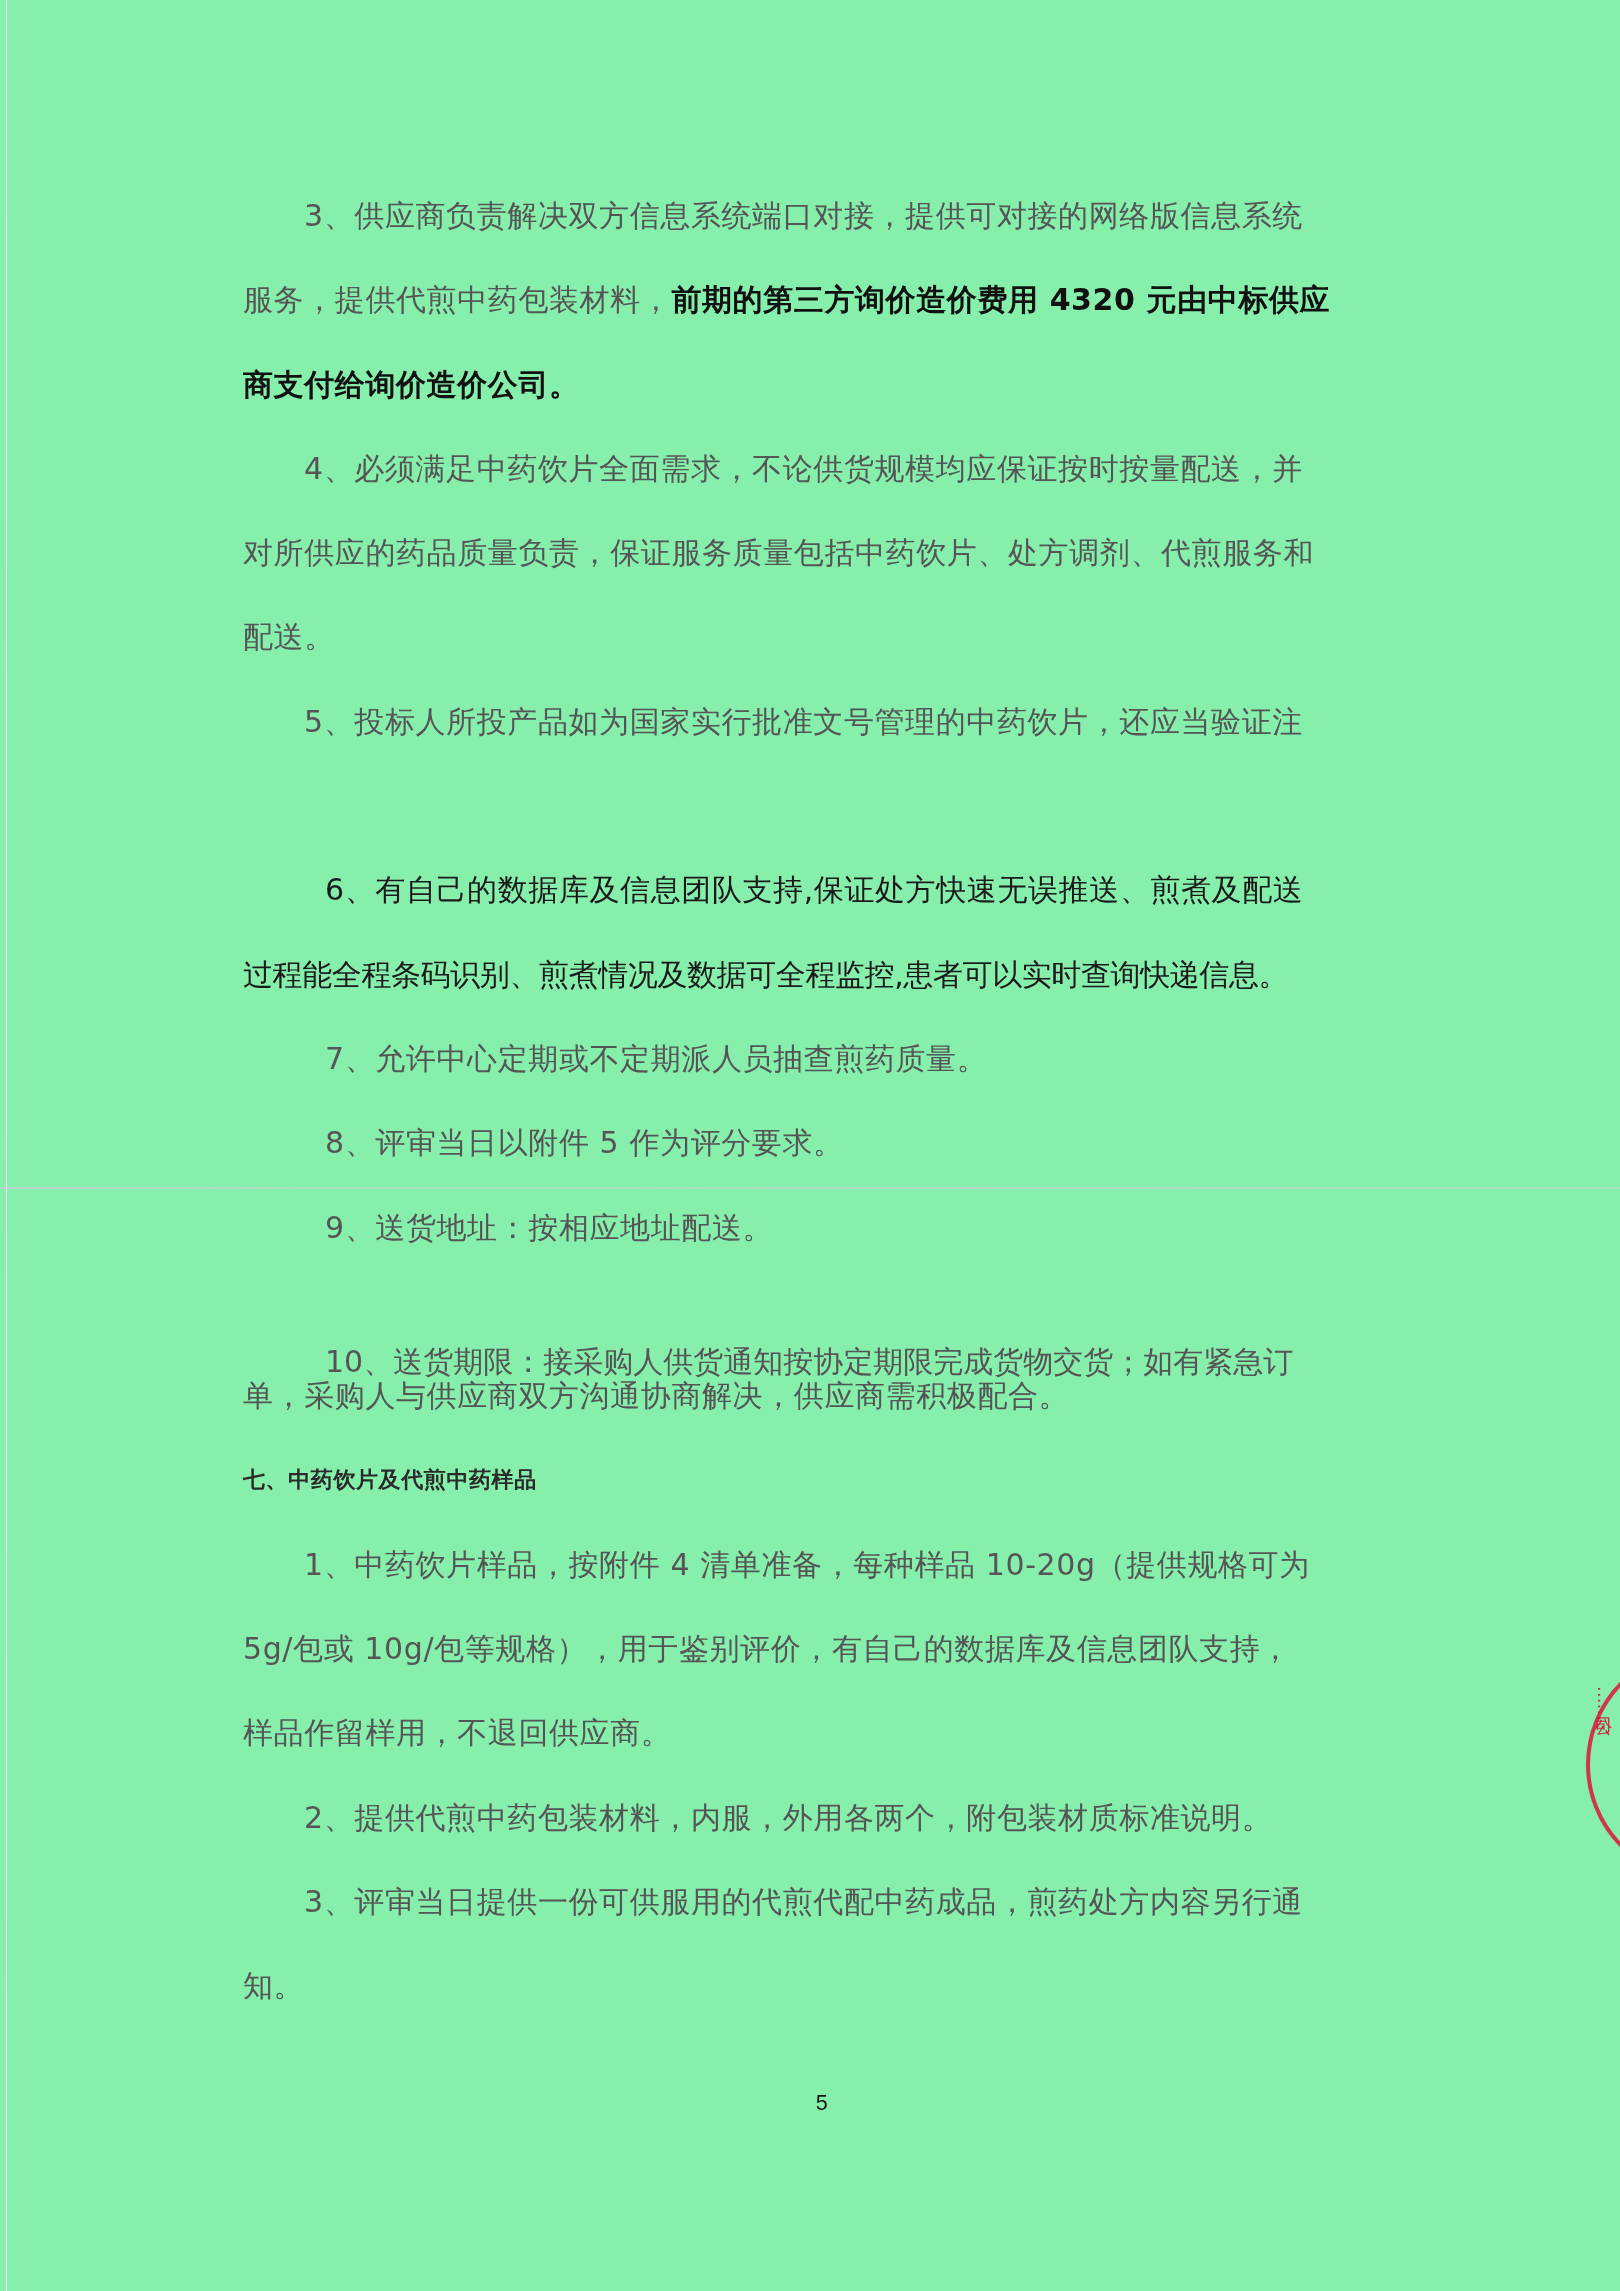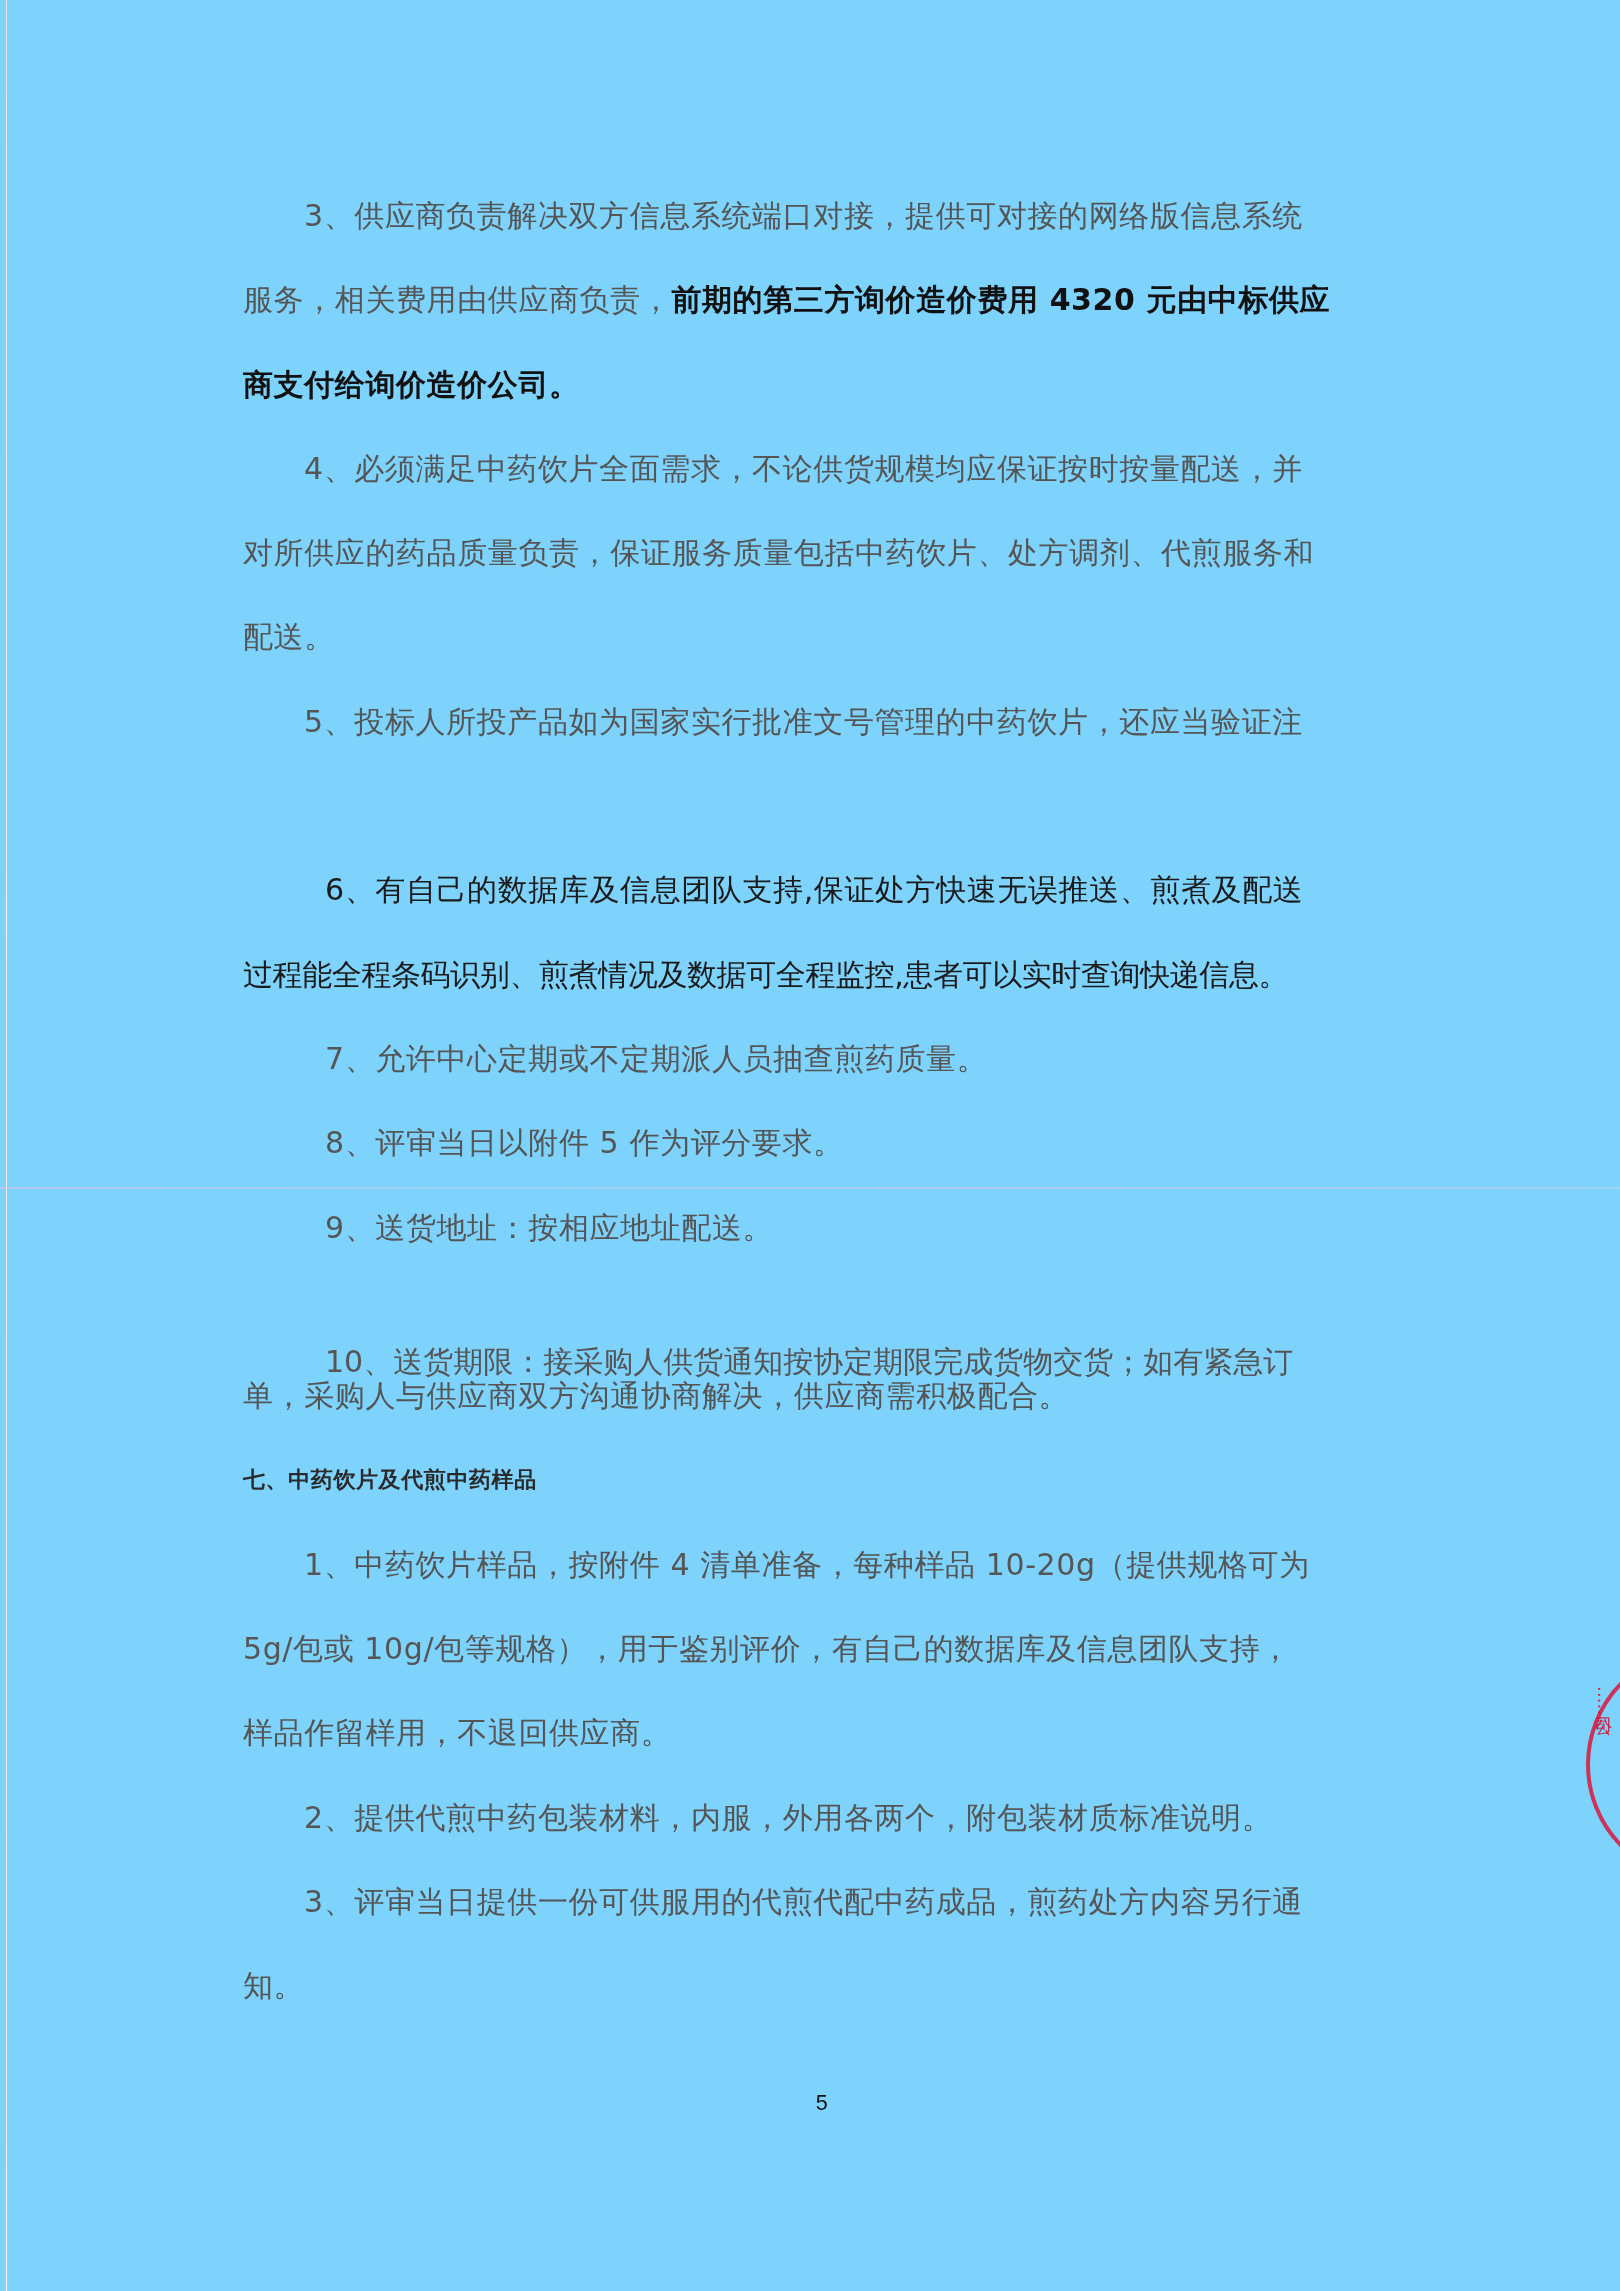--- a/index.html
+++ b/index.html
@@ -1,19 +1,19 @@
 <!DOCTYPE html>
 <html><head>
   <meta charset="utf-8">
   <style>
     html, body { margin: 0; padding: 0; background: #ffffff; }
     body { width: 1620px; height: 2292px; position: relative; overflow: hidden; }
     .page {
       position: absolute; left: 0; top: 0; width: 1620px; height: 2292px;
-      background: #7dd3fc;
+      background: #86efac;
       font-family: "DejaVu Sans", "Liberation Sans", sans-serif;
       color: #1a1a1a;
     }
     .scan-edge-left {
       position: absolute; left: 5.9px; top: 0; width: 1px; height: 2292px;
       background: linear-gradient(#e6e6e6, #f2f2f2 40%, #e8e8e8 70%, #f4f4f4);
     }
     .scan-line {
       position: absolute; left: 0; top: 1187px; width: 1620px; height: 2px;
       background: linear-gradient(90deg, rgba(228,190,228,0.55), rgba(235,205,235,0.3) 30%, rgba(228,190,228,0.5) 60%, rgba(235,210,235,0.35));
@@ -45,21 +45,21 @@
   </style>
 </head>
 <body>
 
 <div class="page">
   <div class="scan-edge-left"></div>
   <div class="scan-line"></div>
 
   <div class="line indent gray" style="top:196px;">3、供应商负责解决双方信息系统端口对接，提供可对接的网络版信息系统</div>
   <div class="line" style="top:280px;">
-    <span class="gray">服务，相关费用由供应商负责，</span><span class="bold">前期的第三方询价造价费用 4320 元由中标供应</span>
+    <span class="gray">服务，提供代煎中药包装材料，</span><span class="bold">前期的第三方询价造价费用 4320 元由中标供应</span>
   </div>
   <div class="line bold" style="top:365px;">商支付给询价造价公司。</div>
 
   <div class="line indent gray" style="top:449px;">4、必须满足中药饮片全面需求，不论供货规模均应保证按时按量配送，并</div>
   <div class="line gray" style="top:533px;">对所供应的药品质量负责，保证服务质量包括中药饮片、处方调剂、代煎服务和</div>
   <div class="line gray" style="top:617px;">配送。</div>
 
   <div class="line indent gray" style="top:702px;">5、投标人所投产品如为国家实行批准文号管理的中药饮片，还应当验证注</div>
 
   <div class="line indent2" style="top:870px;">6、有自己的数据库及信息团队支持,保证处方快速无误推送、煎煮及配送</div>

